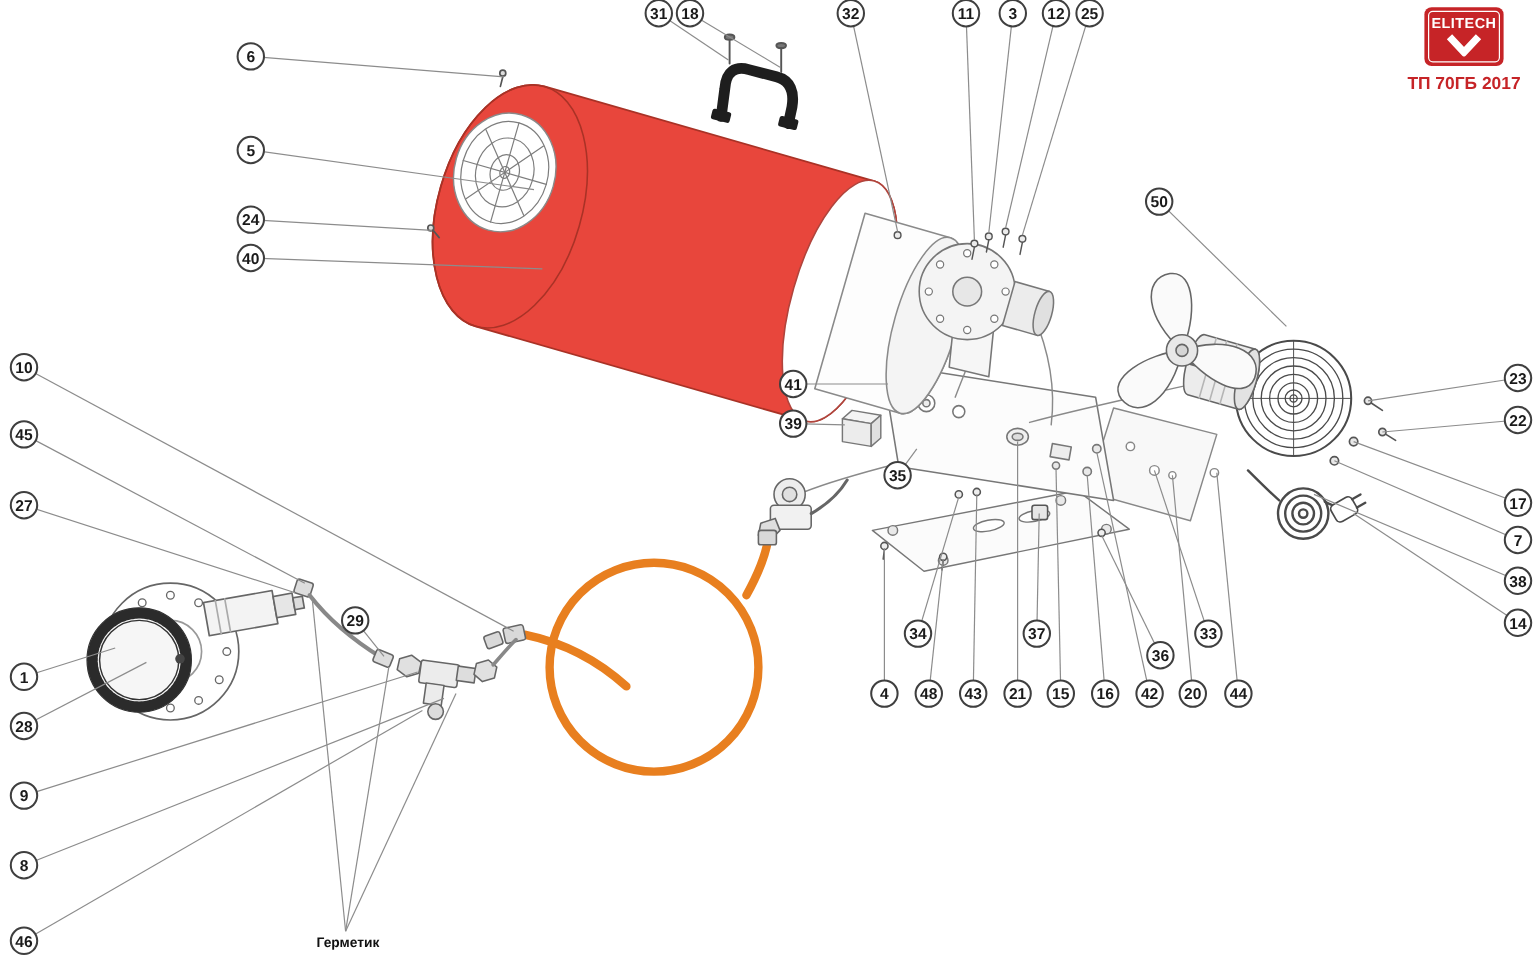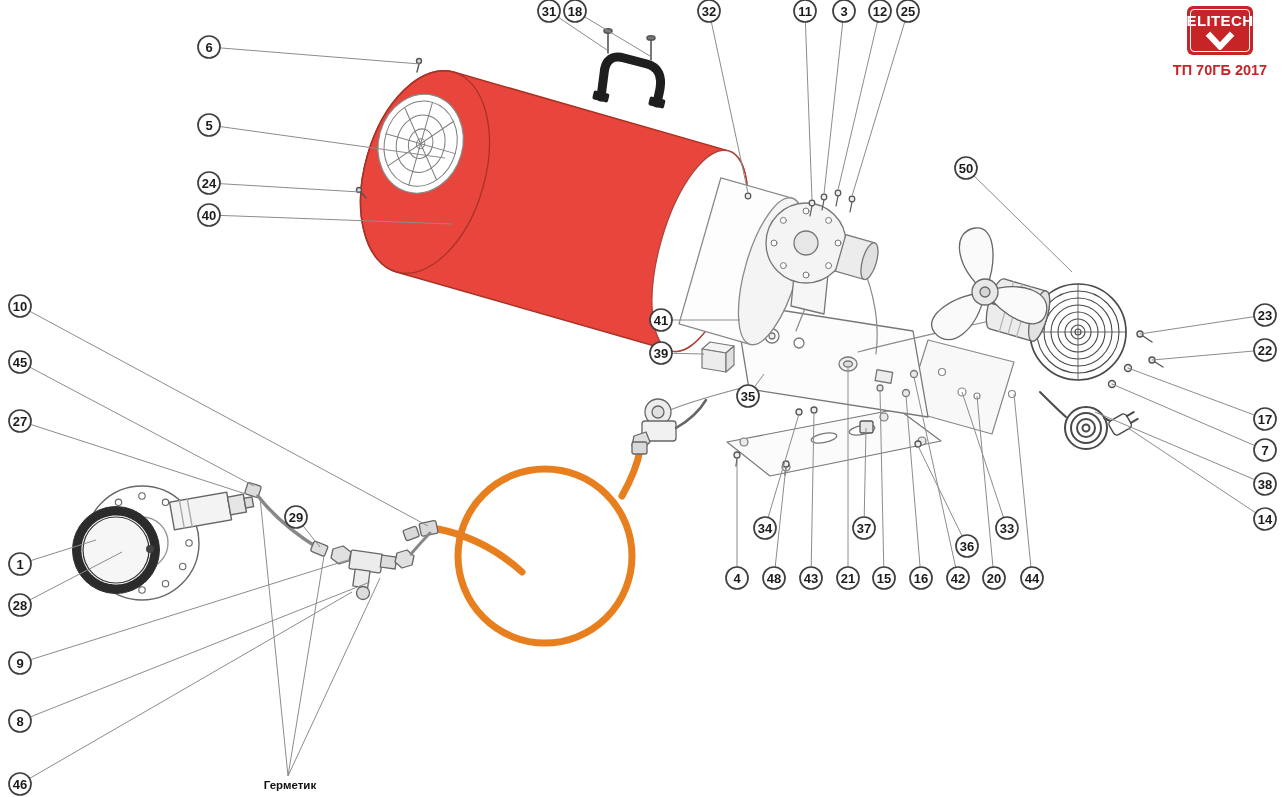--- a/index.html
+++ b/index.html
@@ -28,21 +28,21 @@
   .logo{position:absolute;top:6px;right:10px;width:104px;text-align:center;z-index:5;}
   .logo-box{
     width:66px;height:49px;margin:0 auto;background:var(--brand-red);
     border-radius:6px;position:relative;display:flex;flex-direction:column;
     align-items:center;justify-content:flex-start;
   }
   .logo-box::after{
     content:"";position:absolute;inset:3px;border:1.5px solid #fff;border-radius:4px;
     pointer-events:none;
   }
-  .logo-text{color:#fff;font-weight:bold;font-size:15px;letter-spacing:.4px;margin-top:7px;line-height:1;}
+  .logo-text{color:#fff;font-weight:bold;font-size:12px;letter-spacing:.4px;margin-top:7px;line-height:1;}
   .logo-mark{width:36px;height:19px;margin-top:3px;}
   .logo-model{
     color:var(--brand-red);font-weight:bold;font-size:14.5px;margin-top:7px;white-space:nowrap;text-align:center;
   }
 </style>
 </head>
 <body>
 
 <svg id="diagram" width="1282" height="797" viewBox="0 0 1282 797" xmlns="http://www.w3.org/2000/svg">
 

